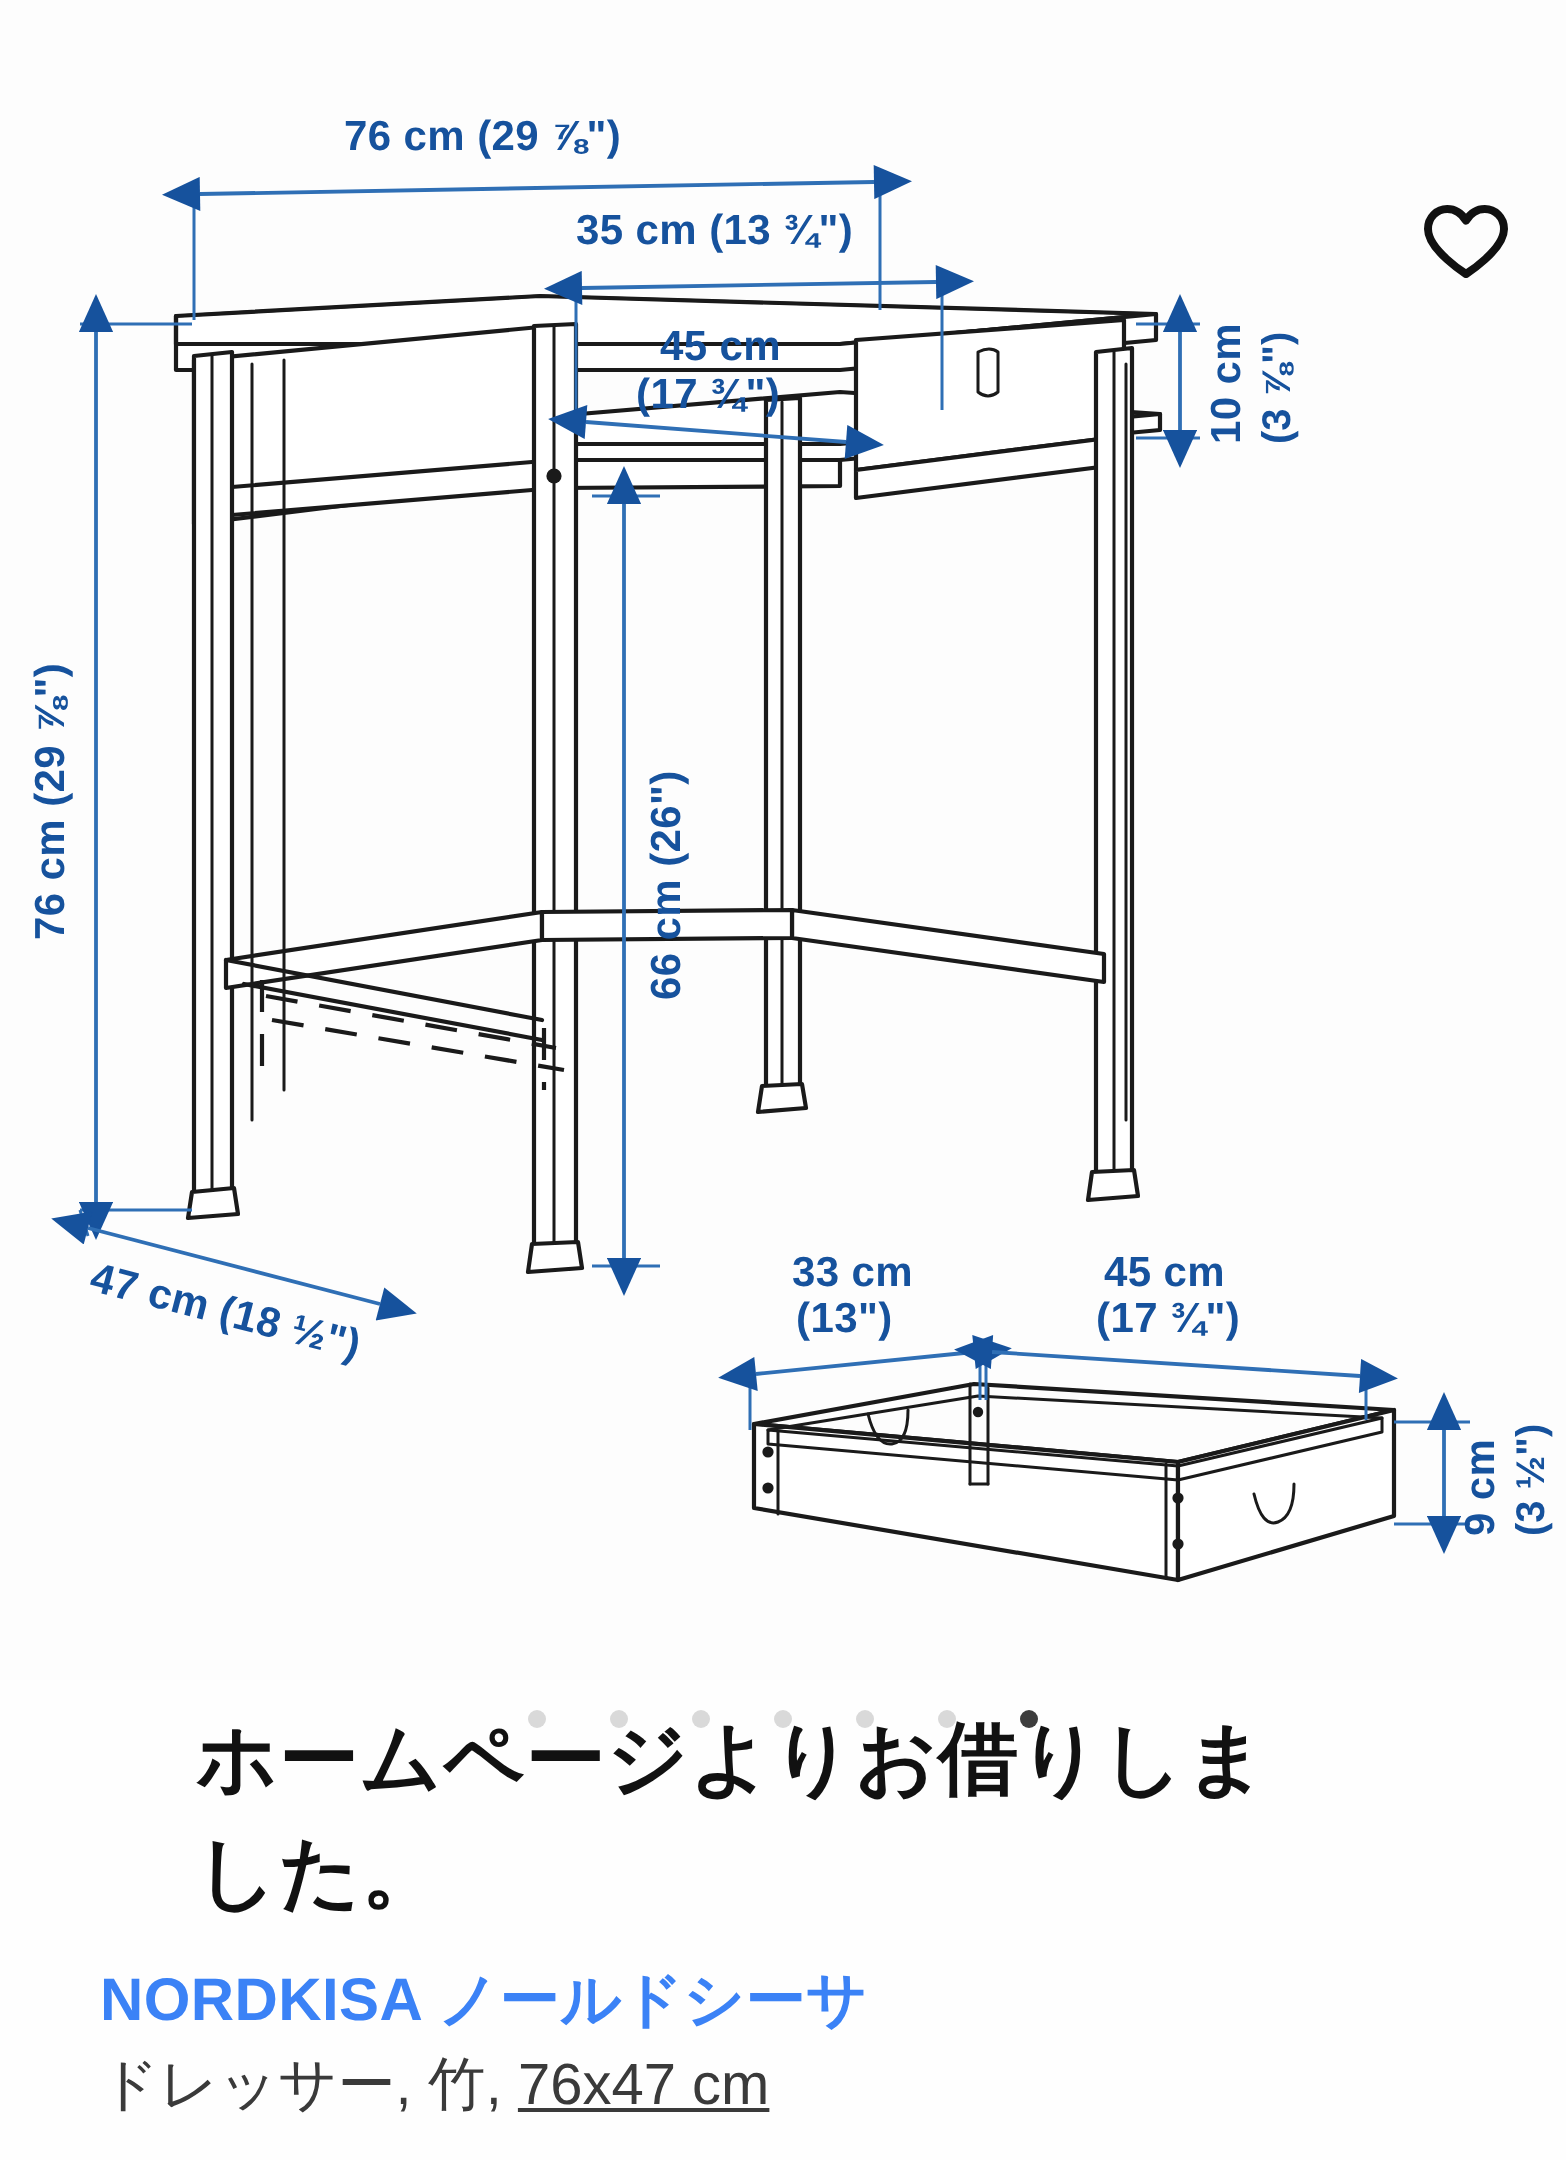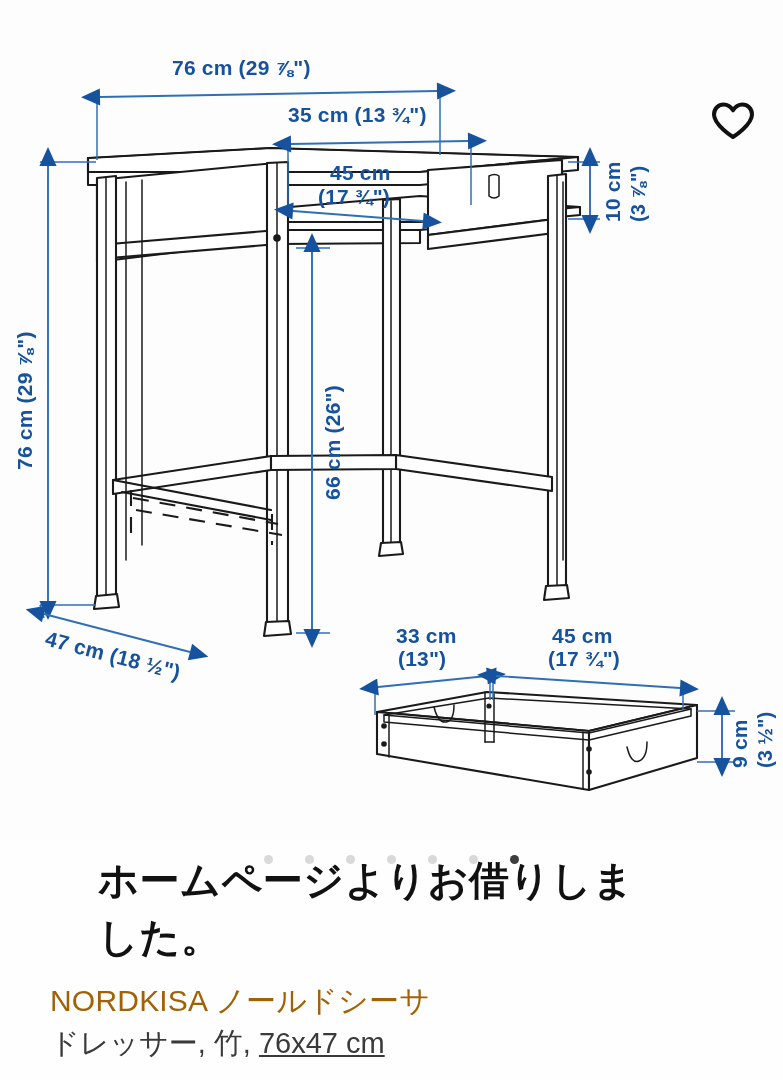--- a/index.html
+++ b/index.html
@@ -95,22 +95,22 @@
     line-height: 1.42;
     letter-spacing: 0.5px;
     text-align: left;
     margin: 0;
     padding: 0 0 0 60px;
     word-break: break-all;
   }
   #product-name {
     margin: 16px 0 0 12px;
     font-size: 30px;
-    font-weight: normal;
-    color: #a16207;
+    font-weight: bold;
+    color: #3b82f6;
     letter-spacing: 0.2px;
     line-height: 1.25;
   }
   #product-desc {
     margin: 6px 0 0 12px;
     font-size: 29px;
     font-weight: normal;
     color: #3a3a3a;
     line-height: 1.3;
   }

